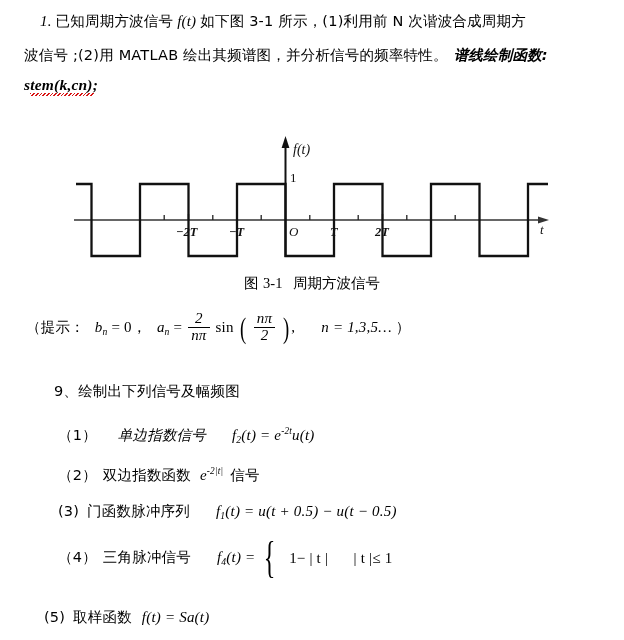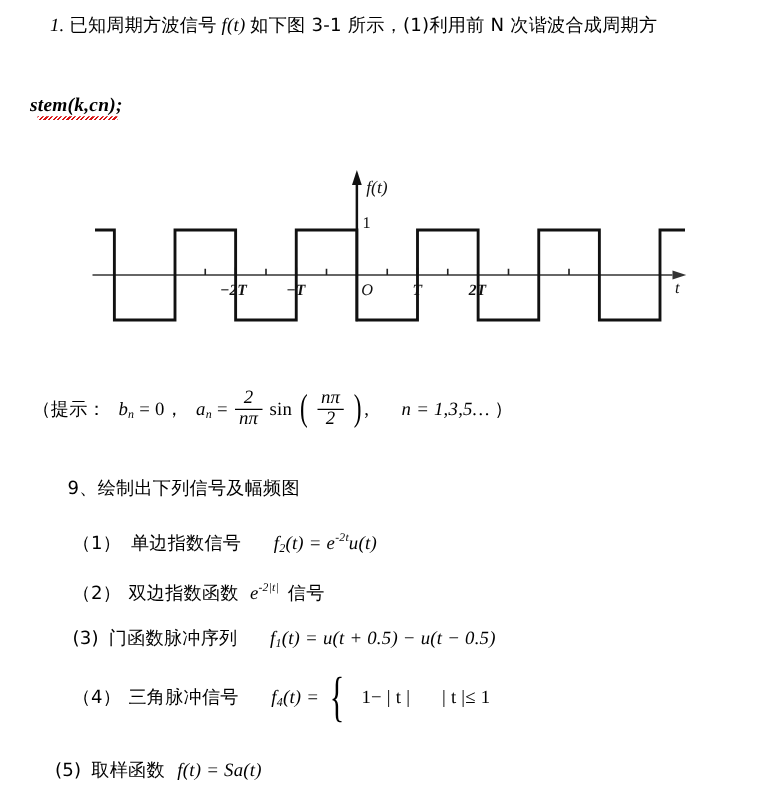--- a/index.html
+++ b/index.html
@@ -131,20 +131,24 @@
 
 <div class="page">
 
   <div class="para" style="left:40px; top:6px;">
     <span class="mathit">1.</span>
     <span class="cjk">已知周期方波信号</span>
     <span class="mathit">f(t)</span>
     <span class="cjk">如下图 3-1 所示，(1)利用前 N 次谐波合成周期方</span>
   </div>
 
+  <div class="para" style="left:24px; top:40px;">
+    <span class="cjk">波信号 ;(2)用 MATLAB 绘出其频谱图，并分析信号的频率特性。</span>
+    <span class="cjk bolditalic" style="margin-left:2px;">谱线绘制函数:</span>
+  </div>
 
   <div class="para" style="left:24px; top:70px;">
     <span class="bolditalic spellerr" style="font-size:15.5px;">stem(k,cn);</span>
   </div>
 
   <div id="figure">
     <svg width="480" height="132" viewBox="0 0 480 132" xmlns="http://www.w3.org/2000/svg">
 
       <g>
         <line x1="2" y1="88" x2="466" y2="88" stroke="#333" stroke-width="1.3"></line>
@@ -206,20 +210,25 @@
 
       <text x="104" y="104" font-family="Liberation Serif, serif" font-style="italic" font-weight="bold" font-size="12.5" fill="#111">−2T</text>
       <text x="157" y="104" font-family="Liberation Serif, serif" font-style="italic" font-weight="bold" font-size="12.5" fill="#111">−T</text>
       <text x="258" y="104" font-family="Liberation Serif, serif" font-style="italic" font-weight="bold" font-size="12.5" fill="#111">T</text>
       <text x="303" y="104" font-family="Liberation Serif, serif" font-style="italic" font-weight="bold" font-size="12.5" fill="#111">2T</text>
 
       <text x="468" y="102" font-family="Liberation Serif, serif" font-style="italic" font-size="13" fill="#111">t</text>
     </svg>
   </div>
 
+  <div class="caption">
+    <span class="cjk">图</span>
+    <span style="font-family:'Liberation Serif',serif;">3-1</span>
+    <span class="cjk" style="margin-left:6px;">周期方波信号</span>
+  </div>
 
   <div class="para" style="left:26px; top:312px; font-size:15px;">
     <span class="cjk">（提示：</span>
     <span style="margin-left:6px;">
       <span class="mathit">b</span><sub class="sb">n</sub>
       <span>= 0，</span>
     </span>
     <span style="margin-left:6px;">
       <span class="mathit">a</span><sub class="sb">n</sub>
       <span>=</span>
@@ -238,21 +247,21 @@
     <span class="mathit" style="margin-left:22px;">n = 1,3,5…</span>
     <span class="cjk">）</span>
   </div>
 
   <div class="para" style="left:54px; top:376px;">
     <span class="cjk">9、绘制出下列信号及幅频图</span>
   </div>
 
   <div class="para" style="left:58px; top:416px;">
     <span class="cjk">（1）</span>
-    <span class="cjk" style="margin-left:4px;">单边指数信号</span>
+    <span class="cjk" style="margin-left:17px;font-style:italic;">单边指数信号</span>
     <span class="mathit" style="margin-left:22px;">
       <span>f</span><sub class="sb">2</sub><span>(t) = e</span><sup class="ex">-2t</sup><span>u(t)</span>
     </span>
   </div>
 
   <div class="para" style="left:58px; top:456px;">
     <span class="cjk">（2）</span>
     <span class="cjk" style="margin-left:2px;">双边指数函数</span>
     <span class="mathit" style="margin-left:5px;"><span>e</span><sup class="ex">-2|t|</sup></span>
     <span class="cjk" style="margin-left:3px;">信号</span>

